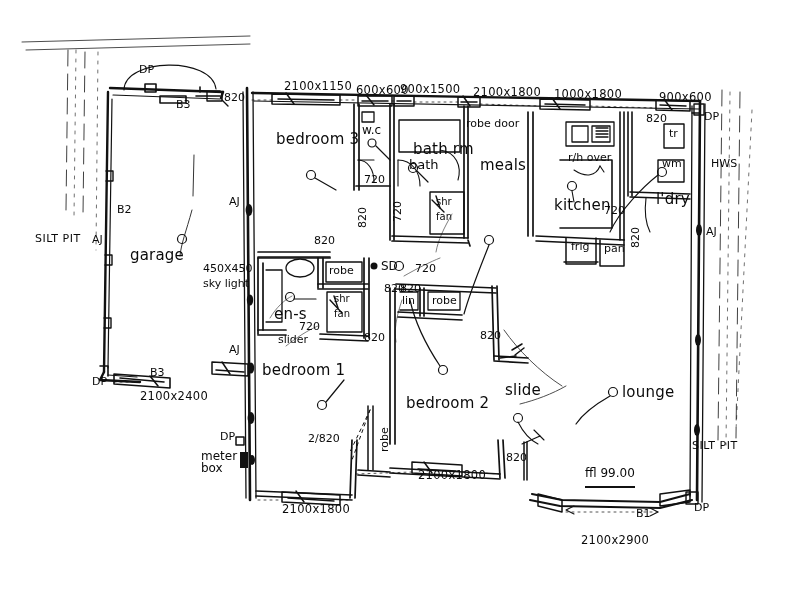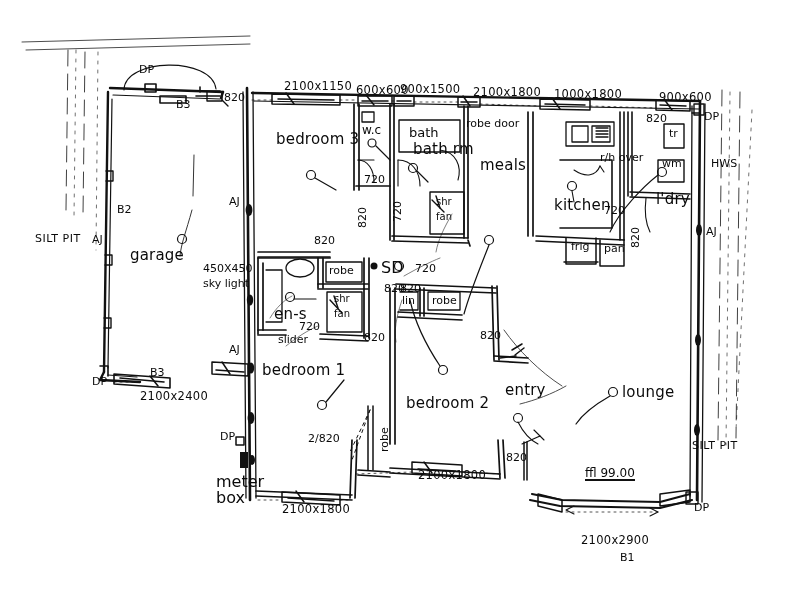--- a/index.html
+++ b/index.html
@@ -7,23 +7,23 @@
   body{width:800px;height:600px;overflow:hidden;
        font-family:"DejaVu Sans",sans-serif;}
   #plan{position:relative;width:800px;height:600px;background:#fff;}
   svg{position:absolute;top:0;left:0;}
   .lbl{position:absolute;white-space:nowrap;color:#0a0a0a;
        font-family:"DejaVu Sans",sans-serif;line-height:1;}
   .room{font-size:15px;letter-spacing:.2px;}
   .small{font-size:11px;}
   .tiny{font-size:10px;}
   .dim{font-size:11.5px;letter-spacing:.3px;}
-  .fix{font-size:11px;}
+  .fix{font-size:11px;margin-top:32px;}
   .rot90{transform:rotate(-90deg);transform-origin:left top;}
-  .ffl{font-size:12px;border-bottom:2px solid #111;padding-bottom:0;}
+  .ffl{font-size:12px;border-bottom:2px solid #111;padding-bottom:7px;}
 </style>
 </head>
 <body>
 
 <div id="plan">
 
 <svg width="800" height="600" viewBox="0 0 800 600" stroke="#111" fill="none" stroke-linecap="round" stroke-linejoin="round">
 
   <g stroke-width="2.4">
     <path d="M110 88 L223 92"></path>
@@ -459,39 +459,39 @@
 <div class="lbl room" style="left:276px;top:132px;">bedroom 3</div>
 <div class="lbl room" style="left:262px;top:363px;">bedroom 1</div>
 <div class="lbl room" style="left:406px;top:396px;">bedroom 2</div>
 <div class="lbl room" style="left:622px;top:385px;">lounge</div>
 <div class="lbl room" style="left:480px;top:158px;">meals</div>
 <div class="lbl room" style="left:554px;top:198px;">kitchen</div>
 <div class="lbl room" style="left:656px;top:192px;">l'dry</div>
 <div class="lbl room" style="left:413px;top:142px;">bath rm</div>
 <div class="lbl small" style="left:362px;top:124px;font-size:12px;">w.c</div>
 <div class="lbl room" style="left:274px;top:307px;">en-s</div>
-<div class="lbl room" style="left:505px;top:383px;">entry</div>
+<div class="lbl room" style="left:505px;top:383px;">slide</div>
 
 <div class="lbl fix" style="left:409px;top:126px;font-size:13px;">bath</div>
 <div class="lbl tiny" style="left:436px;top:197px;">shr</div>
 <div class="lbl tiny" style="left:334px;top:294px;">shr</div>
 <div class="lbl tiny" style="left:436px;top:212px;">fan</div>
 <div class="lbl tiny" style="left:334px;top:309px;">fan</div>
 <div class="lbl tiny" style="left:329px;top:265px;font-size:11px;">robe</div>
 <div class="lbl tiny" style="left:432px;top:295px;font-size:11px;">robe</div>
 <div class="lbl tiny rot90" style="left:379px;top:452px;font-size:11px;">robe</div>
 <div class="lbl tiny" style="left:402px;top:295px;font-size:11px;">lin</div>
 <div class="lbl tiny" style="left:571px;top:241px;font-size:11px;">frig</div>
 <div class="lbl tiny" style="left:604px;top:243px;font-size:11px;">pan</div>
-<div class="lbl tiny" style="left:568px;top:152px;font-size:11px;margin-left:32px;">r/h over</div>
+<div class="lbl tiny" style="left:568px;top:152px;font-size:11px;">r/h over</div>
 <div class="lbl tiny" style="left:662px;top:158px;font-size:11px;">wm</div>
 <div class="lbl tiny" style="left:669px;top:128px;font-size:11px;">tr</div>
 <div class="lbl tiny" style="left:711px;top:158px;font-size:11px;">HWS</div>
-<div class="lbl tiny" style="left:381px;top:260px;font-size:16px;">SD</div>
-<div class="lbl tiny" style="left:216px;top:450px;font-size:16px;white-space:pre;margin-top:24px;">meter
+<div class="lbl tiny" style="left:381px;top:260px;font-size:12px;">SD</div>
+<div class="lbl tiny" style="left:201px;top:450px;font-size:12px;white-space:pre;">meter
 box</div>
 <div class="lbl tiny" style="left:203px;top:262px;font-size:11px;white-space:pre;line-height:1.35;">450X450
 sky light</div>
 
 <div class="lbl dim" style="left:284px;top:81px;">2100x1150</div>
 <div class="lbl dim" style="left:356px;top:85px;">600x600</div>
 <div class="lbl dim" style="left:400px;top:84px;">900x1500</div>
 <div class="lbl dim" style="left:473px;top:87px;">2100x1800</div>
 <div class="lbl dim" style="left:554px;top:89px;">1000x1800</div>
 <div class="lbl dim" style="left:659px;top:92px;">900x600</div>
@@ -525,19 +525,19 @@
 <div class="lbl small" style="left:704px;top:111px;">DP</div>
 <div class="lbl small" style="left:694px;top:502px;">DP</div>
 <div class="lbl small" style="left:466px;top:118px;">robe door</div>
 <div class="lbl small" style="left:278px;top:334px;">slider</div>
 <div class="lbl small" style="left:35px;top:233px;letter-spacing:.5px;">SILT PIT</div>
 <div class="lbl small" style="left:692px;top:440px;letter-spacing:.5px;">SILT PIT</div>
 <div class="lbl small" style="left:92px;top:234px;">AJ</div>
 <div class="lbl small" style="left:229px;top:196px;">AJ</div>
 <div class="lbl small" style="left:229px;top:344px;">AJ</div>
 <div class="lbl small" style="left:706px;top:226px;">AJ</div>
-<div class="lbl small" style="left:620px;top:508px;margin-top:44px;">B1</div>
+<div class="lbl small" style="left:636px;top:508px;">B1</div>
 <div class="lbl small" style="left:117px;top:204px;">B2</div>
 <div class="lbl small" style="left:176px;top:99px;">B3</div>
 <div class="lbl small" style="left:150px;top:367px;">B3</div>
 <div class="lbl ffl" style="left:585px;top:467px;">ffl 99.00</div>
 
 </div>
 
 </body></html>

